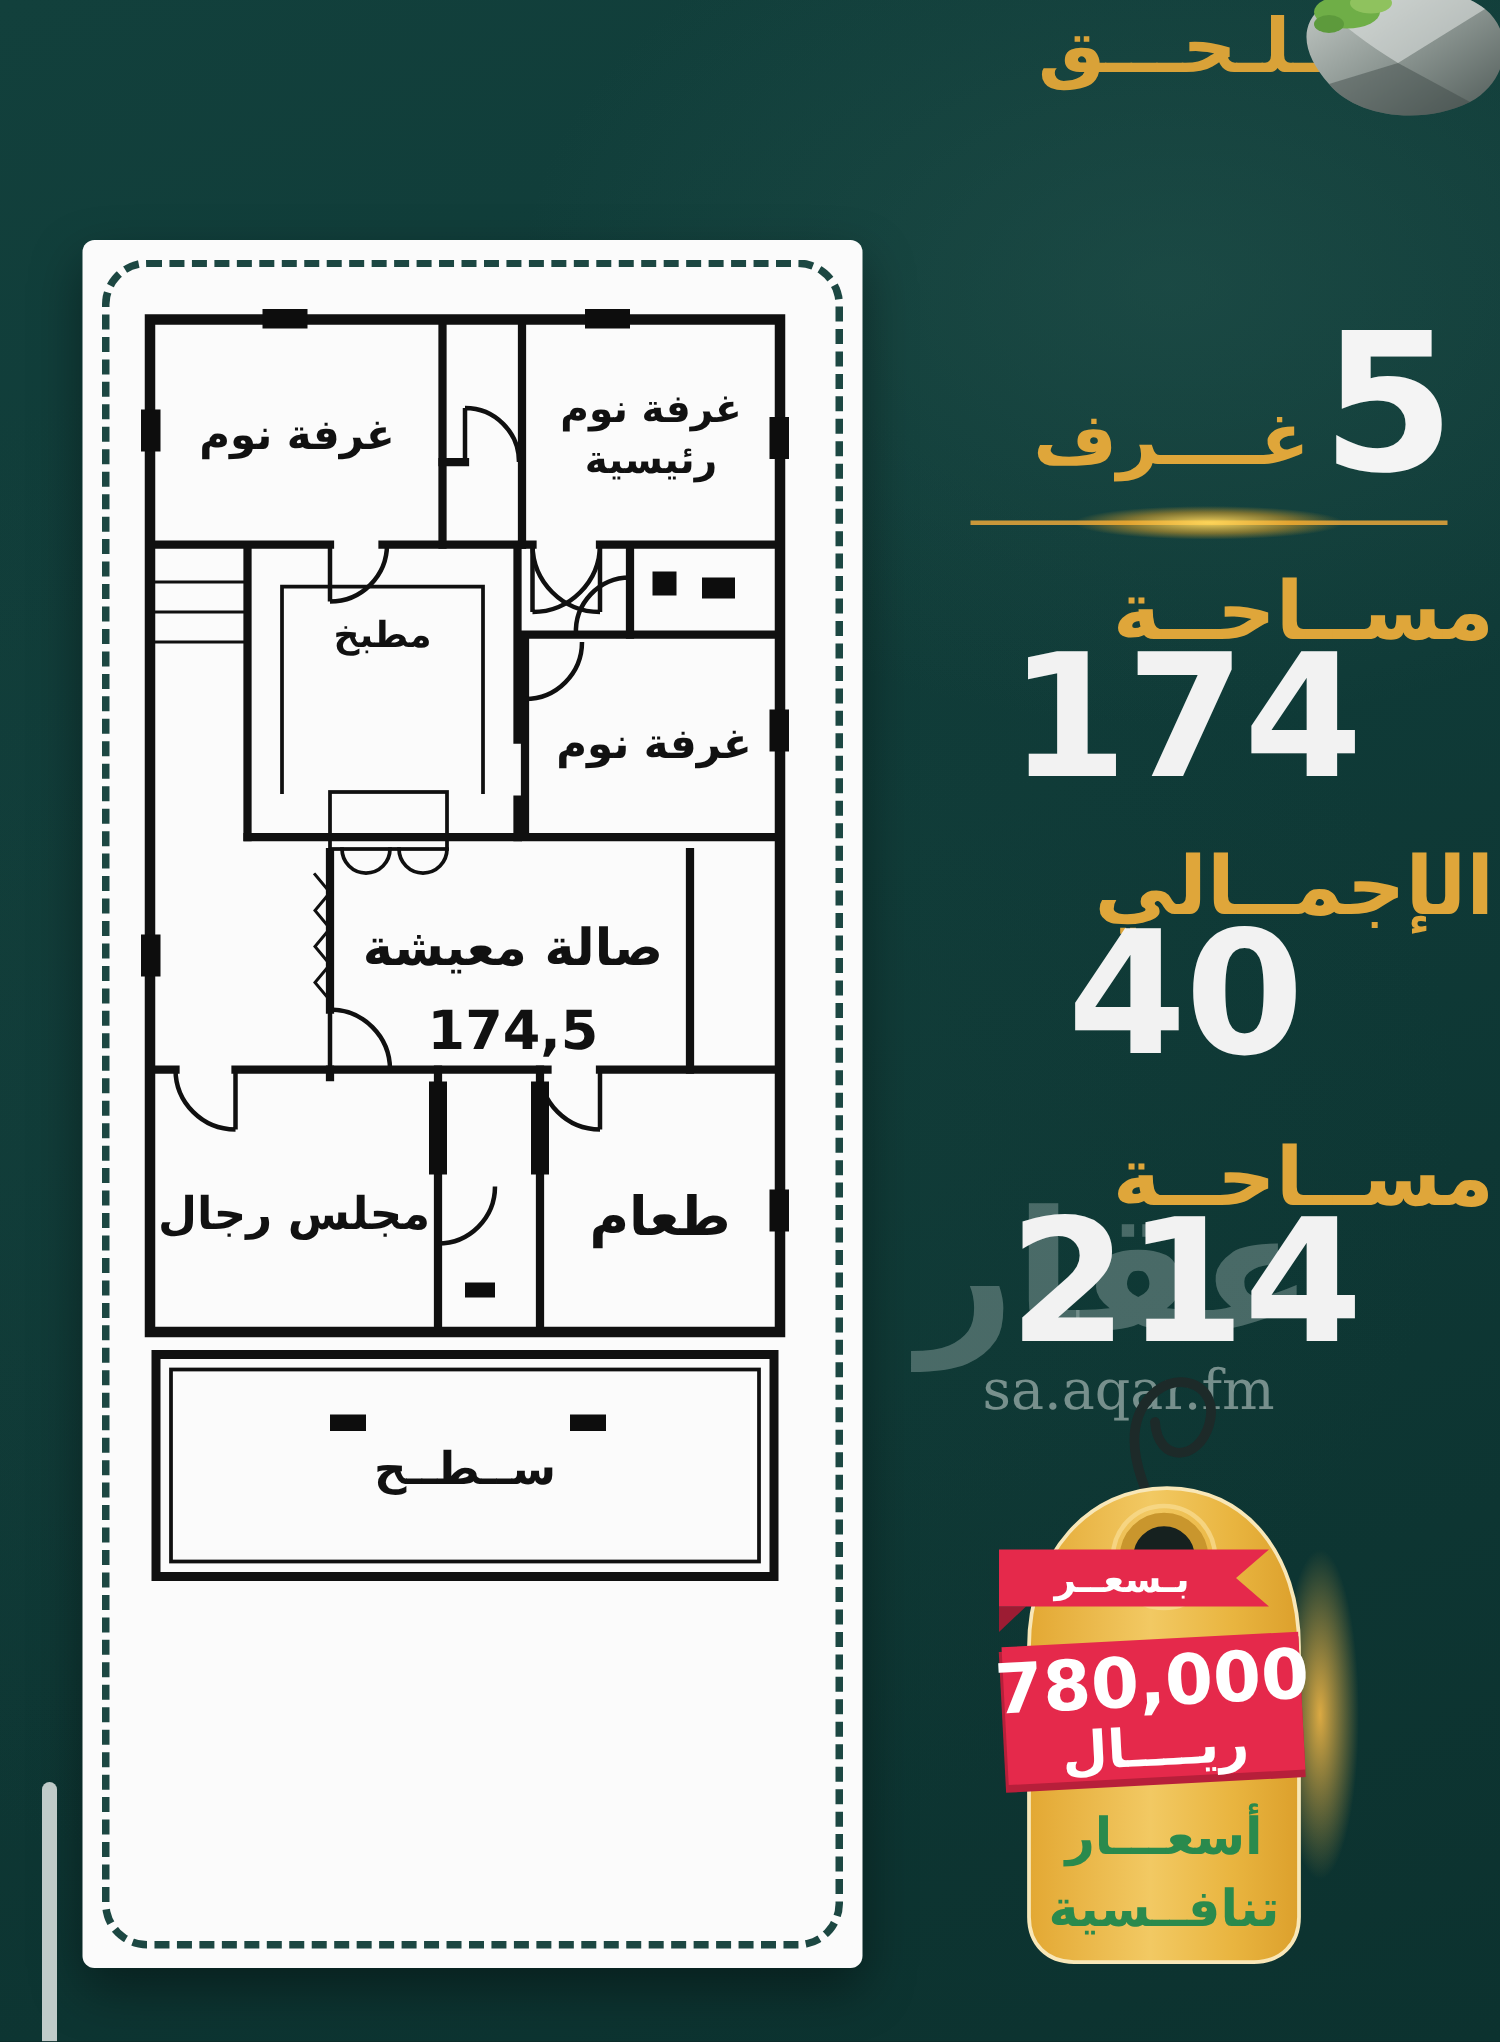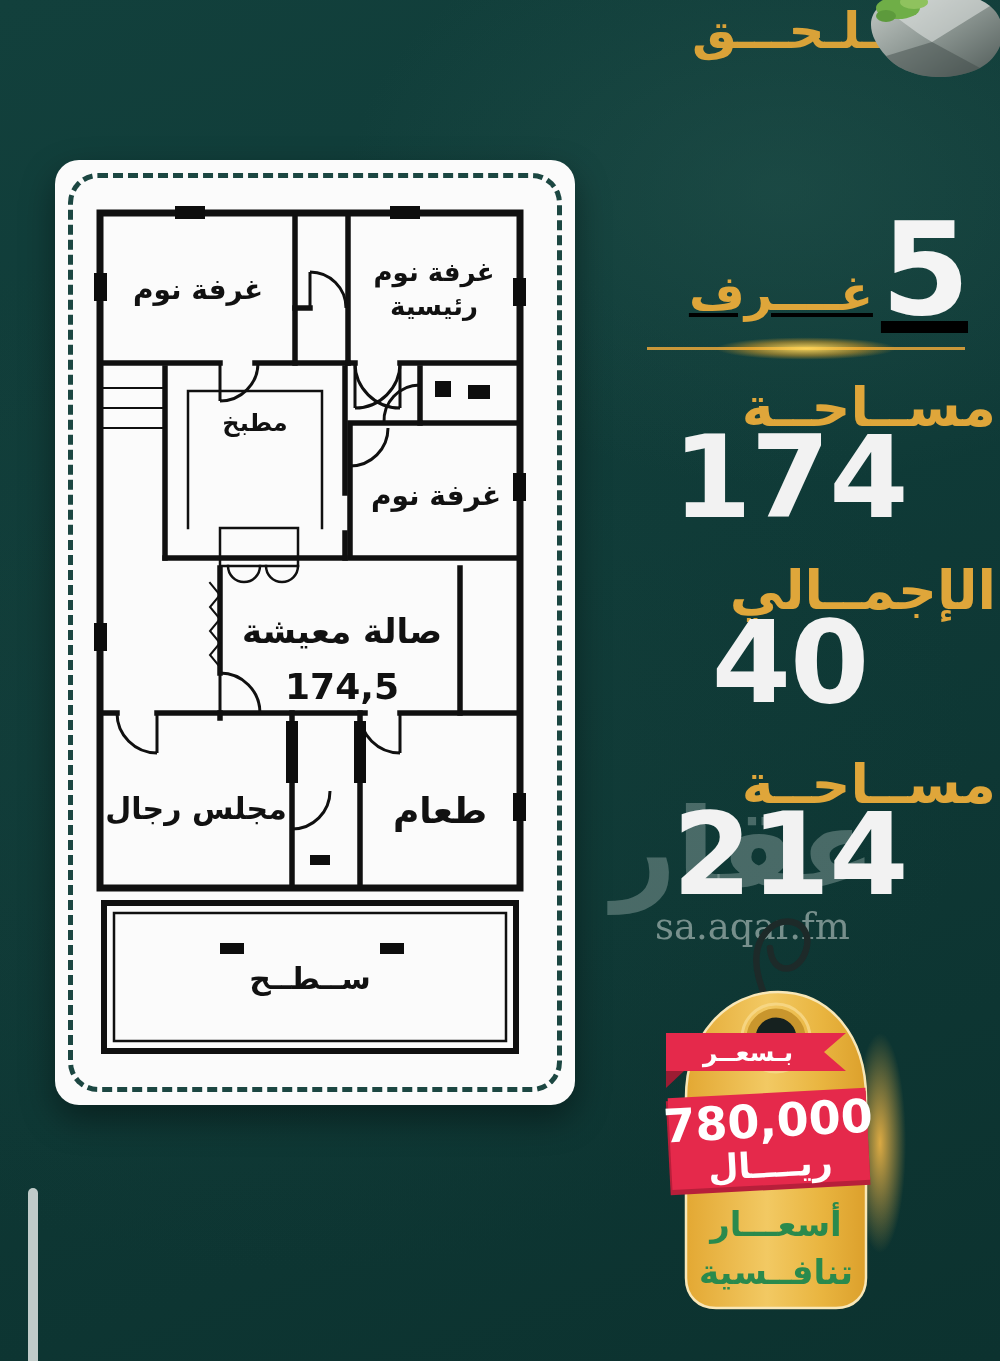--- a/index.html
+++ b/index.html
@@ -13,32 +13,32 @@
   }
   
   .title{
     position:absolute; top:2px; left:460px; width:450px; 
     font-size:50px; font-weight:700; color:#d9a238; direction:rtl; letter-spacing:1px;
   }
   
   .rock{position:absolute; top:-8px; right:-12px; width:160px; height:100px;}
   
   .card{
-    position:absolute; left:55px; top:160px; width:520px; height:945px;
-    background:#fbfbfb; border-radius:24px;
+    position:absolute; left:55px; top:160px; width:520px; height:1152px;
+    background:#fbfbfb; border-radius:8px;
     box-shadow:0 14px 34px rgba(0,0,0,.4);
   }
   .card-dash{
     position:absolute; inset:13px; border:5px dashed #1c4742; border-radius:30px;
   }
   .plan{position:absolute; left:15px; top:13px; width:490px; height:920px;}
   .plan text{font-family:"DejaVu Sans", sans-serif; font-weight:700; fill:#111; direction:rtl;}
   
   .rooms-row{
-    position:absolute; top:214px; right:32px; display:flex; align-items:flex-end; gap:8px; z-index:2;text-decoration:underline;
+    position:absolute; top:214px; right:32px; display:flex; align-items:flex-end; gap:8px; z-index:2;
   }
   .rooms-label{font-size:48px; font-weight:700; color:#dfa63a; direction:rtl; margin-bottom:6px; letter-spacing:1px;}
   .rooms-value{font-size:128px; font-weight:800; color:#f4f4f4; line-height:.88; letter-spacing:-2px;}
   .divider{position:absolute; top:347px; left:647px; width:318px; height:3px; background:#c9973a; z-index:1;}
   .divider-glow{
     position:absolute; top:-14px; left:50%; transform:translateX(-50%);
     width:250px; height:31px;
     background:radial-gradient(closest-side, rgba(255,216,92,.95), rgba(255,176,36,.45) 45%, rgba(255,176,36,0) 72%);
   }
   .stat-label{

